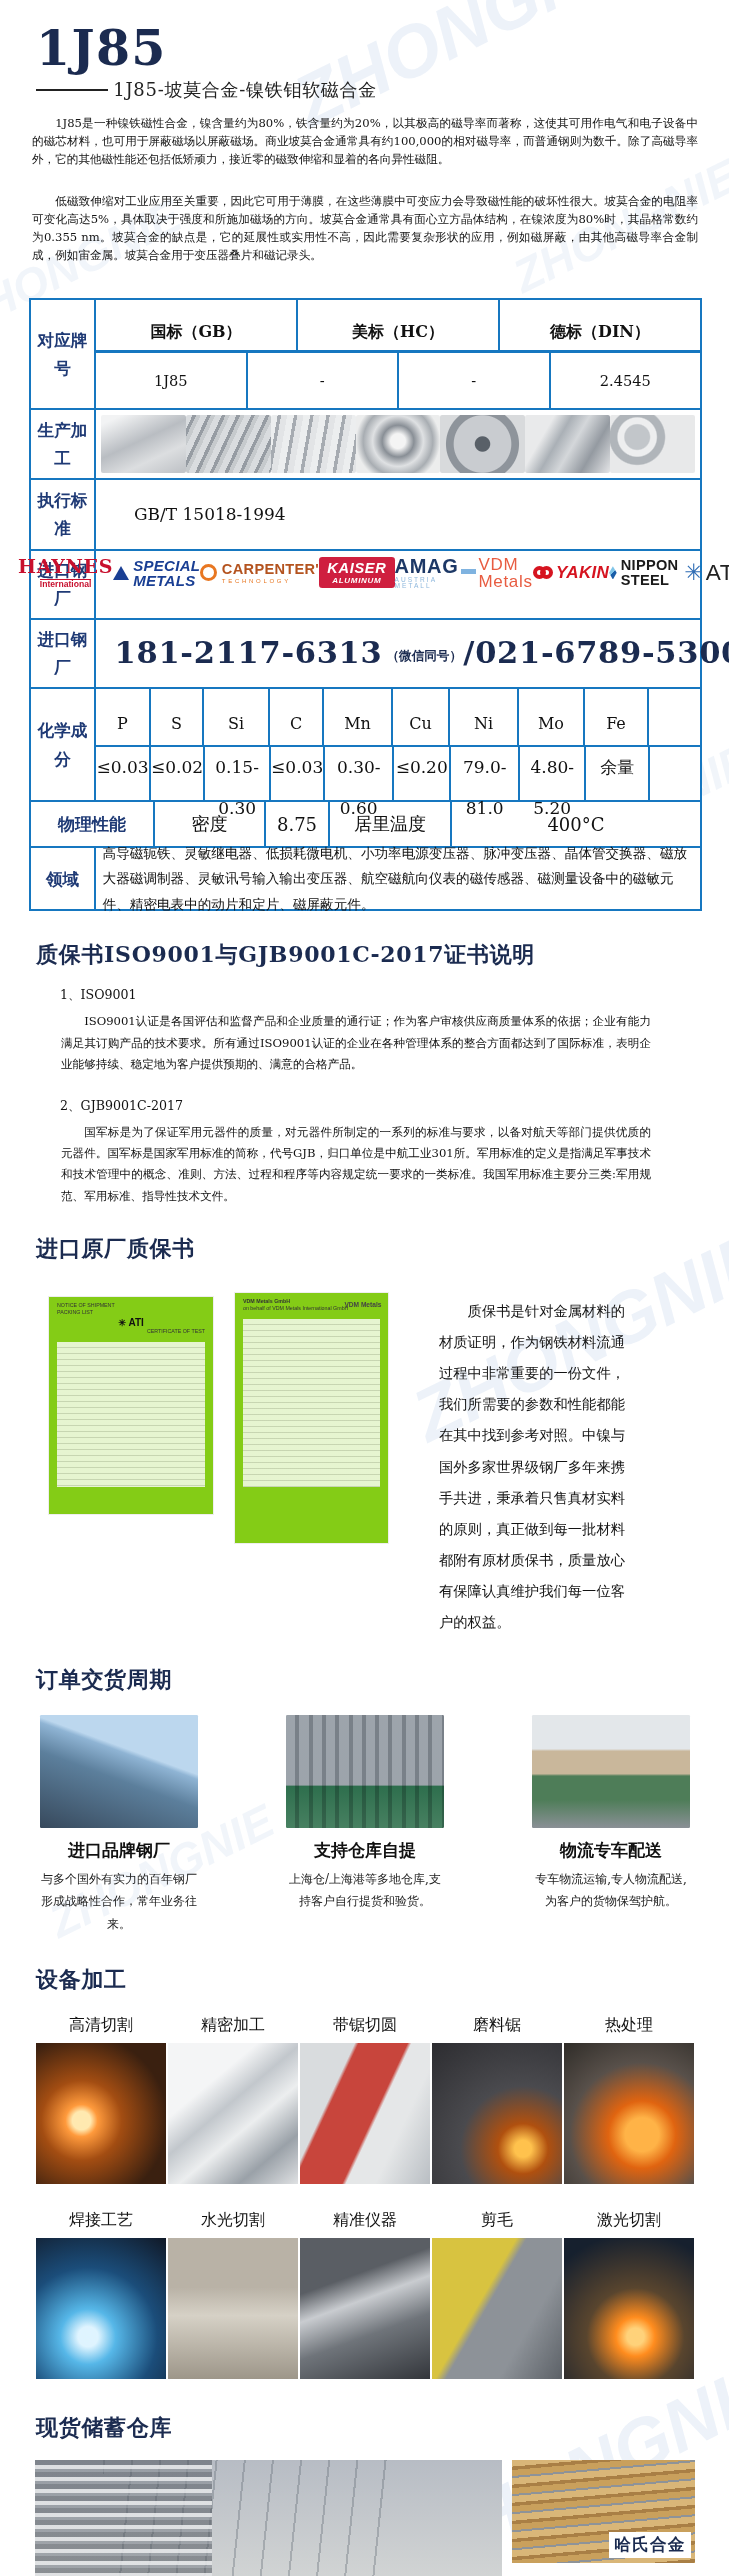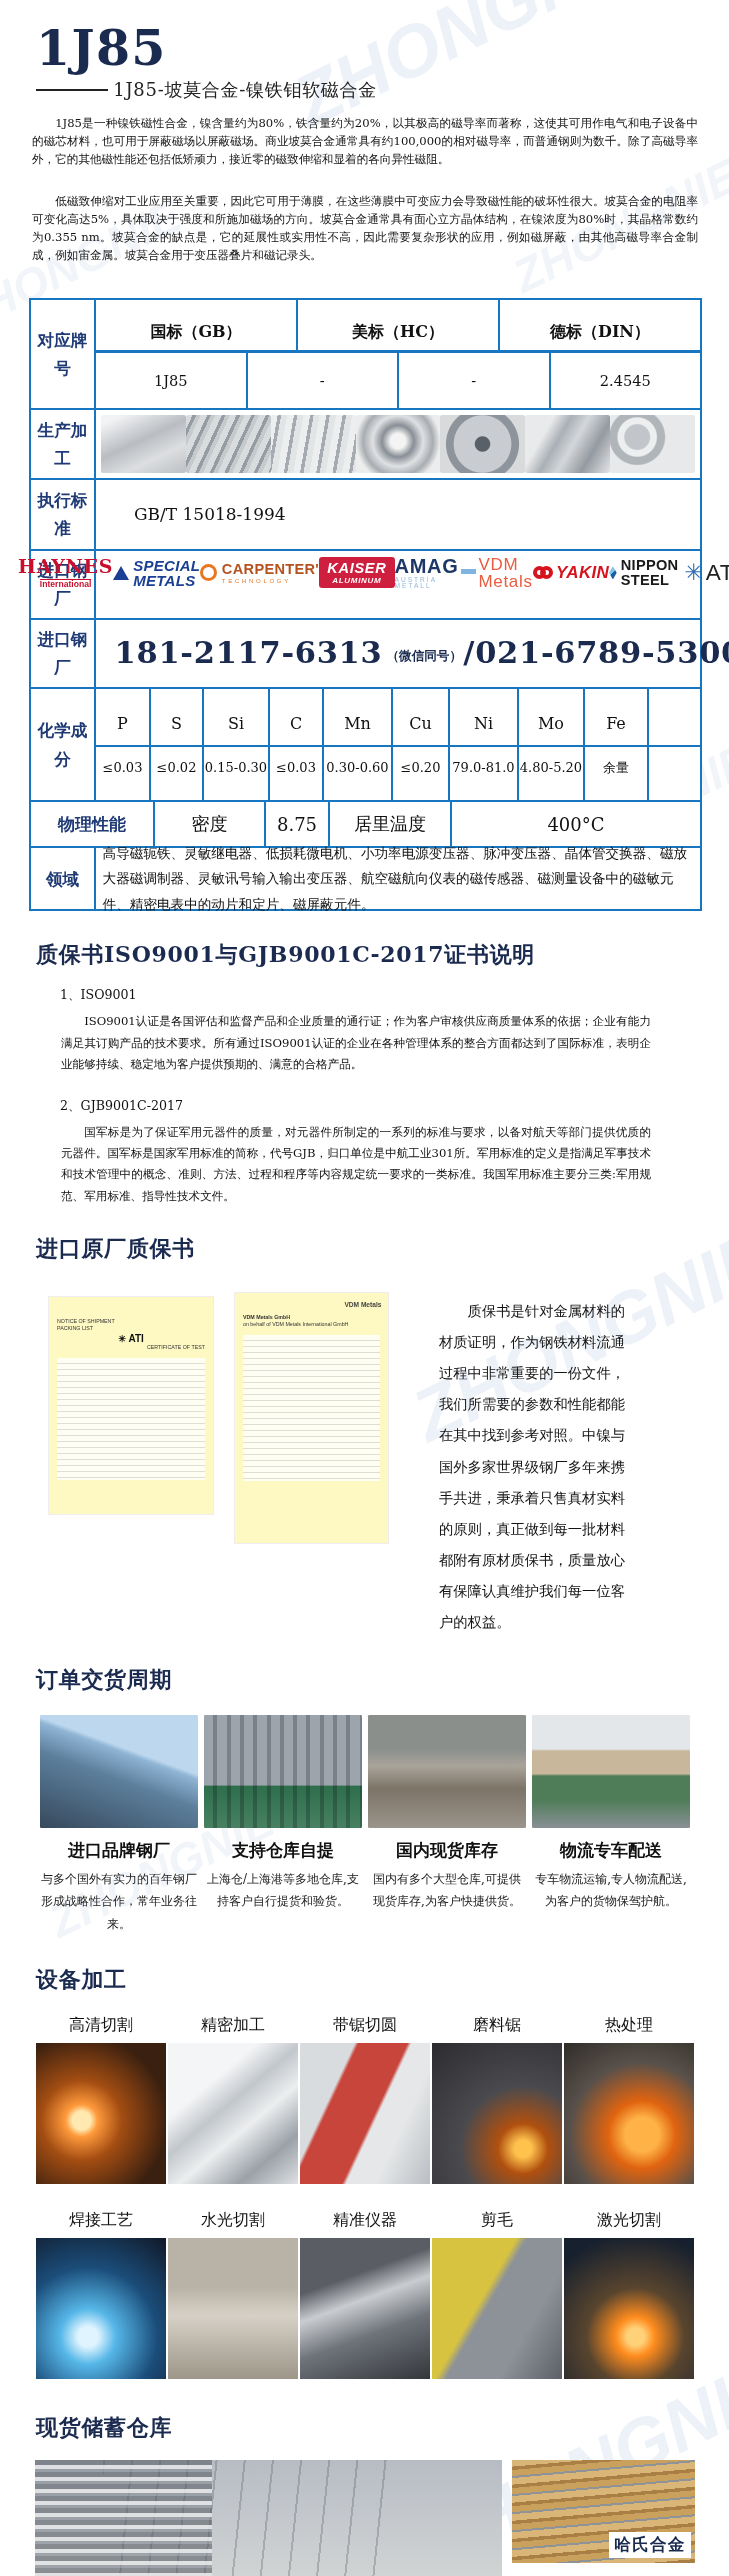--- a/index.html
+++ b/index.html
@@ -91,21 +91,21 @@
   .daido .l1 { color:#8b5cf6; font-weight:bold; font-size:16px; }
 
   .contact-cell { display:flex; align-items:center; height:64px; padding-left:18.6px; white-space:nowrap; }
   .phone-big { font-size:30.5px; font-weight:bold; color:#1b2b50; letter-spacing:0.7px; }
   .phone-note { font-size:12.6px; font-weight:bold; color:#1b2b50; margin:9.3px 1.3px 0 4px; }
 
   .chem-head, .chem-vals { display:flex; }
   .chem-head > div, .chem-vals > div { border-left:2px solid #1677c0; text-align:center; }
   .chem-head > div:first-child, .chem-vals > div:first-child { border-left:none; }
   .chem-head > div { height:56px; line-height:69px; font-size:16px; }
-  .chem-vals > div { height:53px; line-height:41px; font-size:13px; }
+  .chem-vals > div { height:53px; line-height:41px; font-size:17px; }
   .chem-divider { height:2.7px; background:#1677c0; }
   .cw0{flex:0 0 53px;} .cw1{flex:0 0 53px;} .cw2{flex:0 0 66px;} .cw3{flex:0 0 54px;}
   .cw4{flex:0 0 69px;} .cw5{flex:0 0 57px;} .cw6{flex:0 0 69px;} .cw7{flex:0 0 66px;}
   .cw8{flex:0 0 64px;} .cwE{flex:1 1 auto;}
 
   .phys-row { display:flex; }
   .phys-row .plabel {
     flex:0 0 124px; border-right:2px solid #1677c0; display:flex; align-items:center; justify-content:center;
     font-size:17px; font-weight:bold; color:#1f3a75; height:44px;
   }
@@ -116,21 +116,21 @@
 
   
   .sec-heading { margin:0 36px; font-size:22px; font-weight:bold; color:#1b2b50; letter-spacing:0.7px; }
 
   
   .cert-item-title { margin:17px 60px 0 60px; font-size:12.6px; color:#111; }
   .cert-item-text { margin:6.6px 60px 0 61px; width:590px; font-size:11.6px; line-height:1.85; text-align:justify; text-indent:2em; }
 
   .warranty-row { display:flex; margin:32px 0 0 48px; }
   .doc {
-    background:#fef9c3; border:0.7px solid #eee; position:relative; padding:21px 8px;
+    background:#84cc16; border:0.7px solid #eee; position:relative; padding:5px 8px;
     font-family:"Liberation Sans",sans-serif; color:#555;
   }
   .doc1 { width:166px; height:219px; margin-right:20px; }
   .doc2 { width:155px; height:252px; margin-right:50px; margin-top:-4px; }
   .doc .doc-head { font-size:5.3px; color:#333; line-height:1.4; }
   .doc .ati-mini { text-align:center; font-size:10px; color:#111; font-weight:bold; }
   .doc .ati-mini .fl { color:#111; font-size:9.3px; }
   .doc-lines { margin-top:6.6px; height:70%; background:repeating-linear-gradient(180deg,#fff 0 4.6px,#d8d8d8 4.6px 6px); opacity:0.8; }
   .doc2 .doc-vdm-right { position:absolute; top:8px; right:6.6px; font-size:6.6px; font-weight:bold; color:#444; }
   .warranty-text { width:186px; font-size:14.3px; line-height:2.18; text-align:justify; color:#141414; text-indent:2em; }
@@ -392,25 +392,20 @@
       <div class="dphoto dp1"></div>
       <div class="dcard-title">进口品牌钢厂</div>
       <div class="dcard-desc">与多个国外有实力的百年钢厂形成战略性合作，常年业务往来。</div>
     </div>
     <div class="dcard">
       <div class="dphoto dp2"></div>
       <div class="dcard-title">支持仓库自提</div>
       <div class="dcard-desc">上海仓/上海港等多地仓库,支持客户自行提货和验货。</div>
     </div>
     <div class="dcard">
-      <div class="dphoto dp3"></div>
-      <div class="dcard-title">国内现货库存</div>
-      <div class="dcard-desc">国内有多个大型仓库,可提供现货库存,为客户快捷供货。</div>
-    </div>
-    <div class="dcard">
       <div class="dphoto dp4"></div>
       <div class="dcard-title">物流专车配送</div>
       <div class="dcard-desc">专车物流运输,专人物流配送,为客户的货物保驾护航。</div>
     </div>
   </div>
 
   <h2 class="sec-heading" style="margin-top:30.5px;">设备加工</h2>
   <div class="equip-row" style="margin-top:20px;">
     <div class="ecard">
       <div class="ecard-title">高清切割</div>

